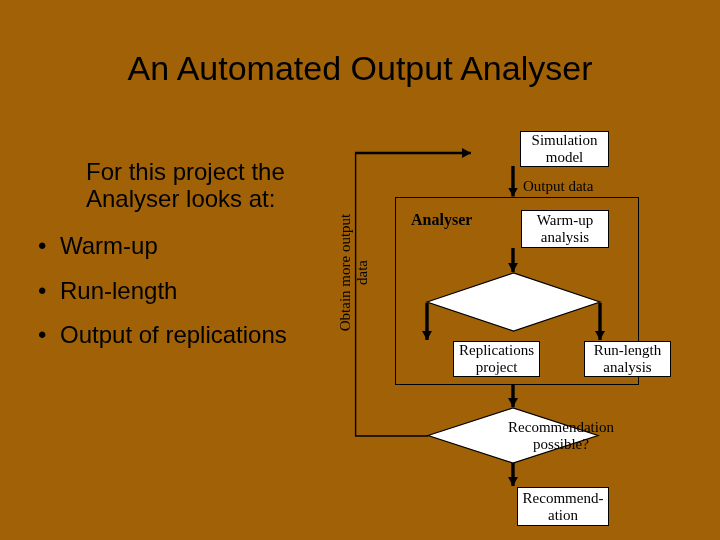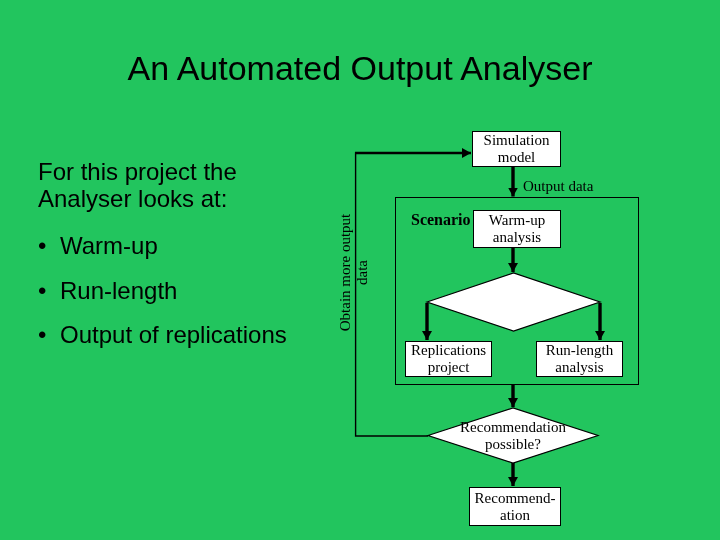--- a/index.html
+++ b/index.html
@@ -1,22 +1,22 @@
 <!DOCTYPE html>
 <html><head>
 <meta charset="utf-8">
 <style>
   html,body { margin:0; padding:0; background:#fff; }
   .slide {
     position:relative; width:720px; height:540px;
-    background:#22c55e; color:#000000; overflow:hidden;
+    background:#a16207; color:#000000; overflow:hidden;
     font-family:"Liberation Sans", sans-serif;
   }
   .abs { position:absolute; }
-  .pre { white-space:pre-line; }
+  .pre { white-space:pre-line;margin-left:48px; }
 
   .title {
     top:48px; left:0; width:720px; text-align:center;
     font-size:34px; line-height:40px;
   }
 
   .body-text { font-size:24px; line-height:27px; }
   .bullet-row { display:flex; }
   .bullet-glyph { width:22px; }
 
@@ -83,21 +83,21 @@
   </div>
 
 
   <div class="abs big-box" style="left:395px; top:197px; width:244px; height:188px;"></div>
 
   <div class="abs fc-box fc-text pre" style="left:472px; top:131px; width:89px; height:36px;">Simulation
 model</div>
 
   <div class="abs fc-text" style="left:523px; top:178px;">Output data</div>
 
-  <div class="abs fc-text fc-bold" style="left:411px; top:211px;">Scenario</div>
+  <div class="abs fc-text fc-bold" style="left:411px; top:211px;">Analyser</div>
 
   <div class="abs fc-box fc-text pre" style="left:473px; top:210px; width:88px; height:38px;">Warm-up
 analysis</div>
 
 
   <div class="abs fc-box fc-text pre" style="left:405px; top:341px; width:87px; height:36px;">Replications
 project</div>
 
   <div class="abs fc-box fc-text pre" style="left:536px; top:341px; width:87px; height:36px;">Run-length
 analysis</div>

